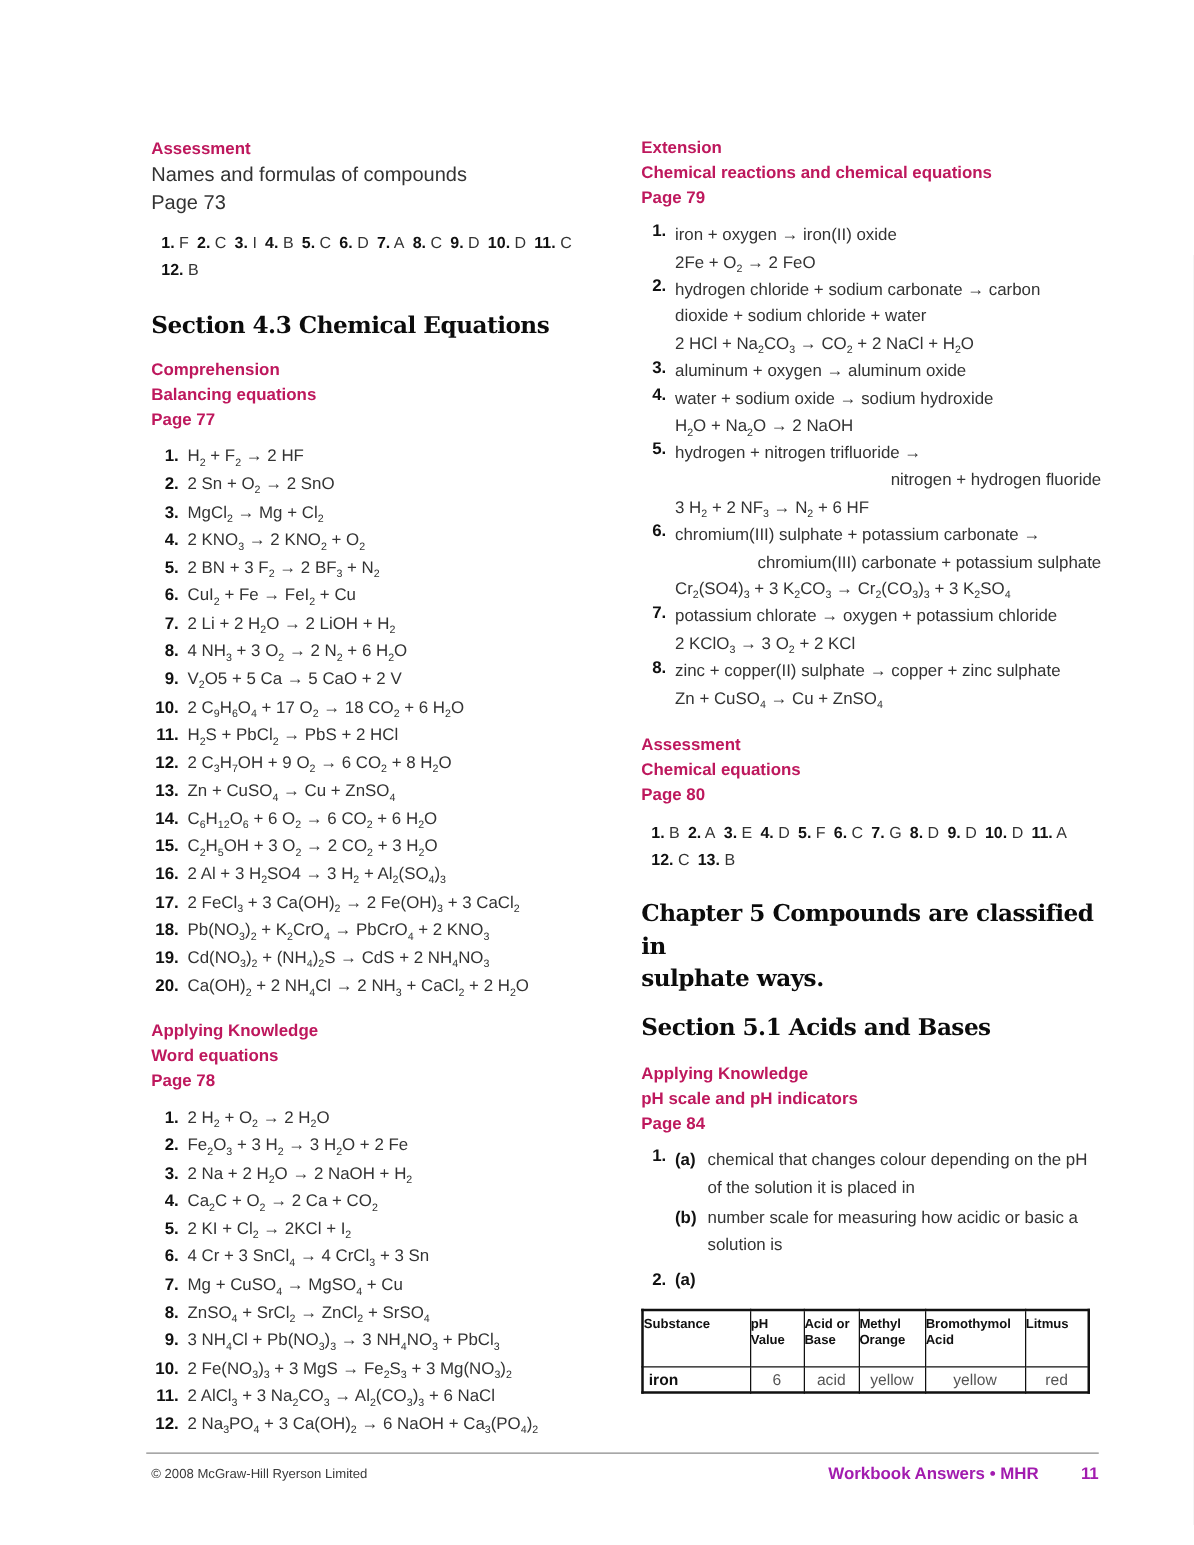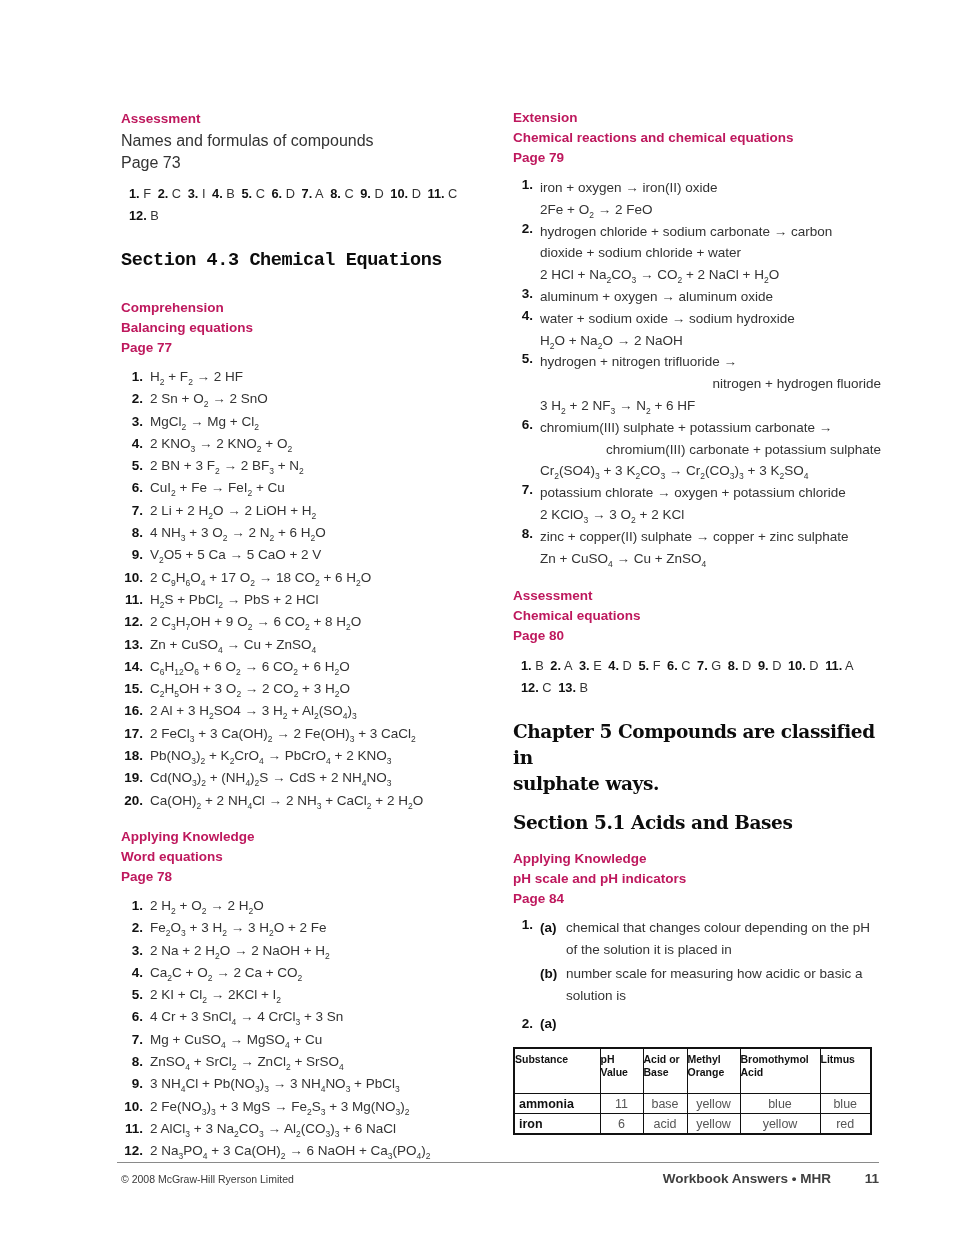--- a/index.html
+++ b/index.html
@@ -17,21 +17,21 @@
   .bh { font-size:13.5px; font-weight:bold; line-height:20px; color:#be185d; }
   .reg { font-weight:normal; color:#333; }
   .blk { margin:0; }
   .blk .line { line-height:22px; }
 
   
   .display {
     font-family:"DejaVu Serif", serif; font-weight:bold; color:#0c0c0c;
     font-size:18.5px; letter-spacing:-0.4px; line-height:26px;
   }
-  .h-sec43 { margin-top:21px; margin-bottom:24px;font-family:Liberation Mono, monospace; }
+  .h-sec43 { margin-top:21px; margin-bottom:12px; }
   .h-chap5 { margin-top:20px; }
   .h-sec51 { margin-top:13px; margin-bottom:13px; }
 
   
   .answers { margin:9px 0 0 8px; font-size:12.8px; line-height:22px; color:#333; }
   .ans { white-space:nowrap; margin-right:3px; }
   .num-in { font-weight:bold; color:#111; }
 
   
   ol.eq-list { list-style:none; margin:8px 0 0 0; padding:0; }
@@ -62,21 +62,21 @@
     font-size:10.5px; font-weight:bold; color:#111; text-align:left;
     vertical-align:top; padding:4px 0; height:46px; white-space:pre-line; line-height:13px;
   }
   table.ph-table td { font-size:12.5px; padding:2px 4px; height:20px; }
   td.sub-cell { font-weight:bold; color:#111; text-align:left; }
   td.val-cell { text-align:center; color:#555; }
 
   
   .footer-rule { position:absolute; left:117px; width:762px; top:1162px; border-top:1px solid #8a8a8a; }
   .footer-left { position:absolute; left:121px; top:1173px; font-size:10.5px; color:#3a3a3a; }
-  .footer-right { position:absolute; right:76px; top:1171px; font-size:13.5px; font-weight:bold; color:#404040; }
+  .footer-right { position:absolute; right:76px; top:1171px; font-size:13.5px; font-weight:bold; color:#a21caf; }
   .footer-right .pgnum { margin-left:30px; }
 </style>
 </head>
 <body>
 
 <div class="page">
 
   <div class="col col-left">
 
     <div class="blk">
@@ -244,28 +244,20 @@
 Base</th>
             <th>Methyl
 Orange</th>
             <th>Bromothymol
 Acid</th>
             <th>Litmus</th>
           </tr>
         </thead>
         <tbody>
             <tr>
-              <td class="sub-cell">ammonia</td>
-              <td class="val-cell">11</td>
-              <td class="val-cell">base</td>
-              <td class="val-cell">yellow</td>
-              <td class="val-cell">blue</td>
-              <td class="val-cell">blue</td>
-            </tr>
-            <tr>
               <td class="sub-cell">iron</td>
               <td class="val-cell">6</td>
               <td class="val-cell">acid</td>
               <td class="val-cell">yellow</td>
               <td class="val-cell">yellow</td>
               <td class="val-cell">red</td>
             </tr>
           </tbody>
       </table>
     </div>

